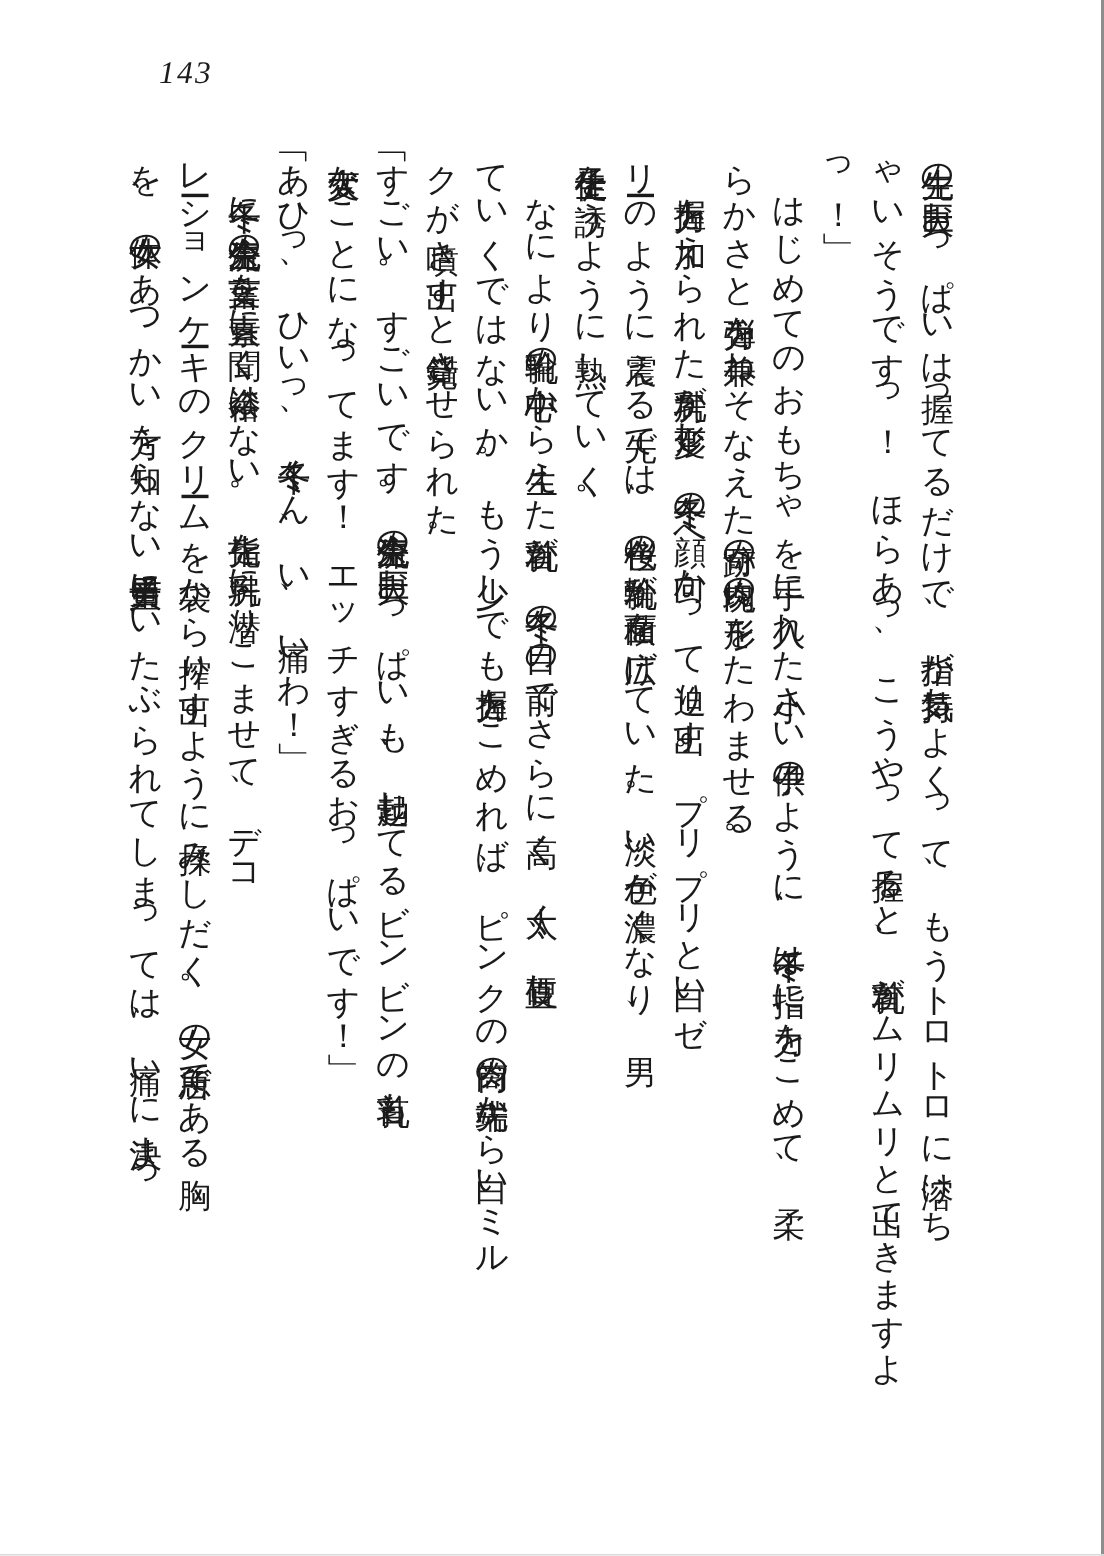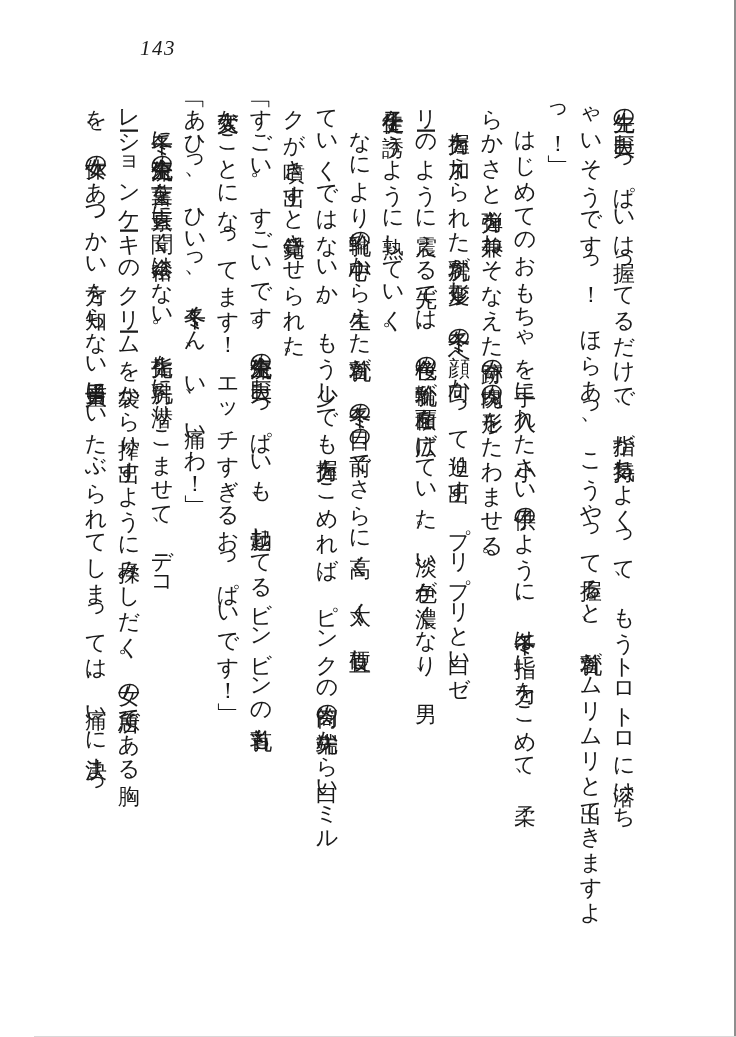--- a/index.html
+++ b/index.html
@@ -11,21 +11,20 @@
     height: 1037px;
     background: #ffffff;
     position: relative;
     overflow: hidden;
     font-family: "DejaVu Serif", "Liberation Serif", serif;
   }
   .page {
     position: absolute;
     inset: 0;
     background: #ffffff;
-    margin-left: 34px;
   }
   .page-number {
     position: absolute;
     top: 36px;
     left: 106px;
     font-family: "Liberation Serif", "DejaVu Serif", serif;
     font-style: italic;
     font-size: 21px;
     letter-spacing: 1.5px;
     color: #1c1c1c;

